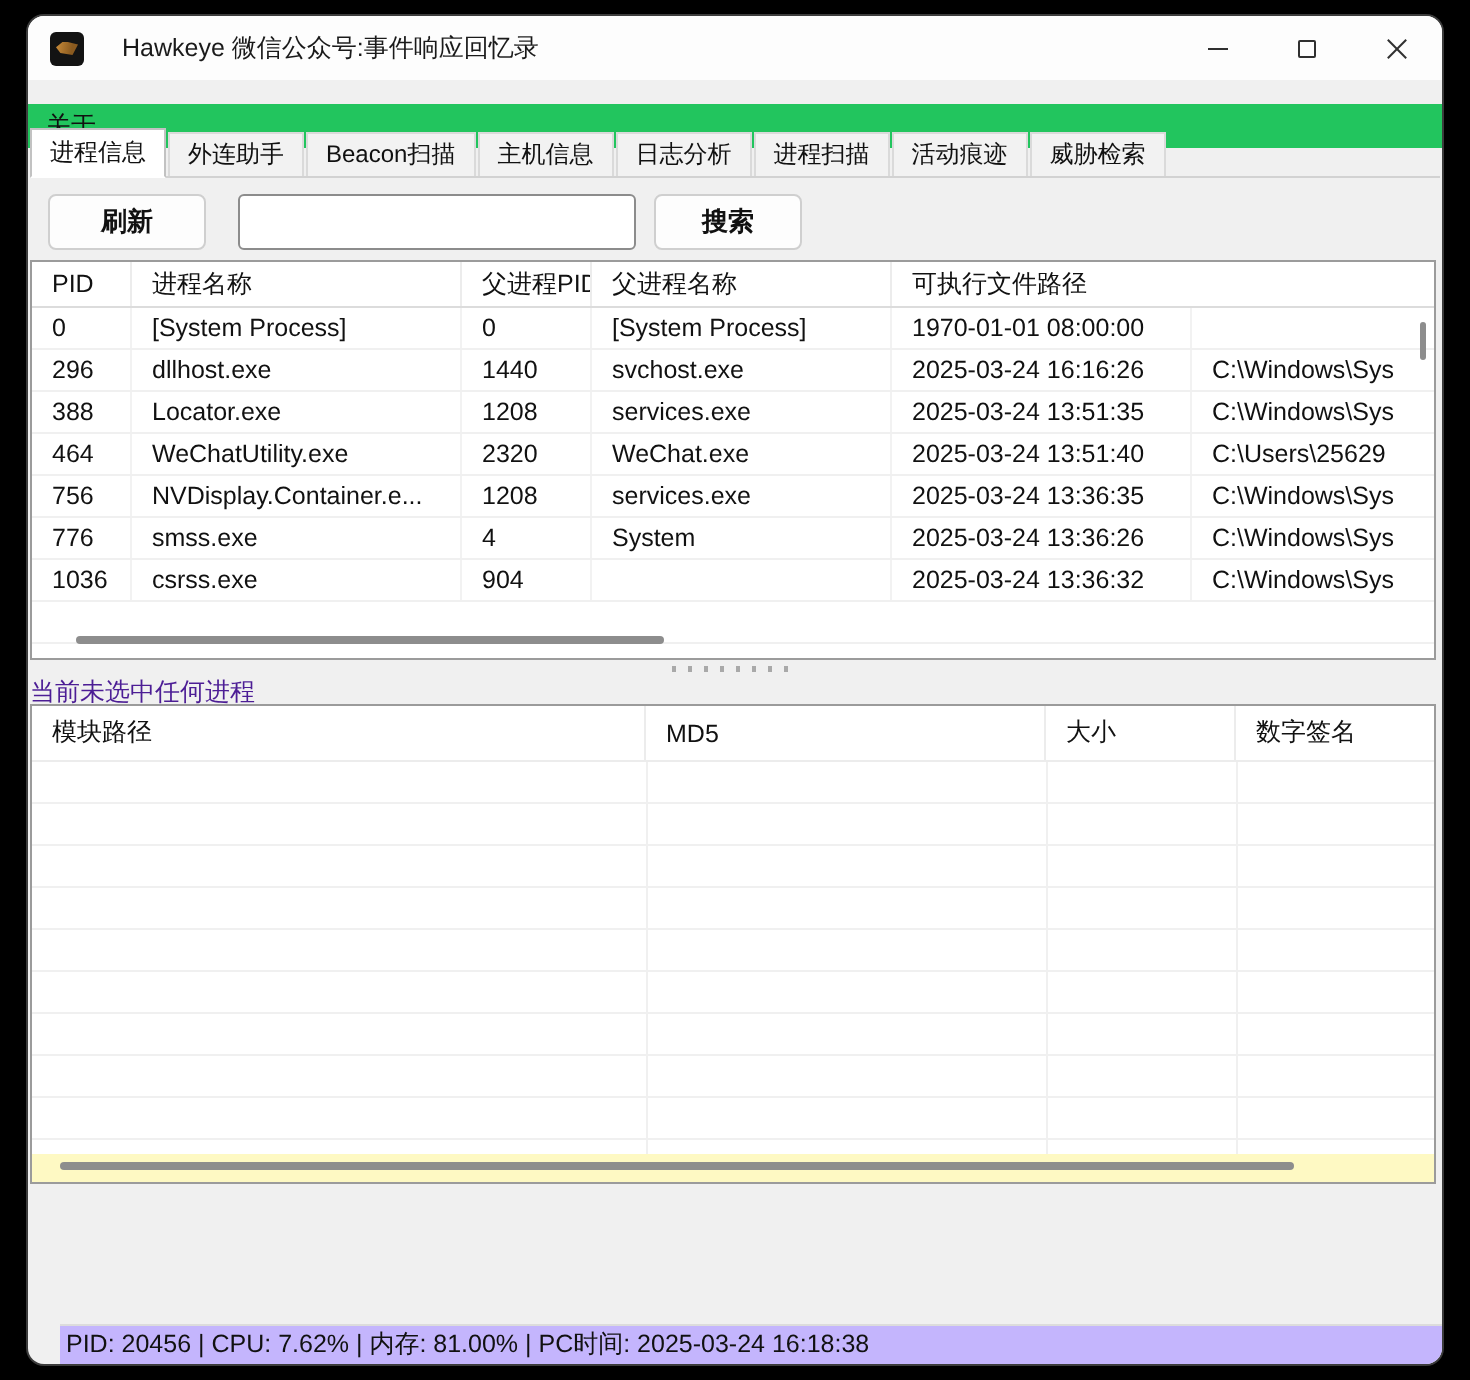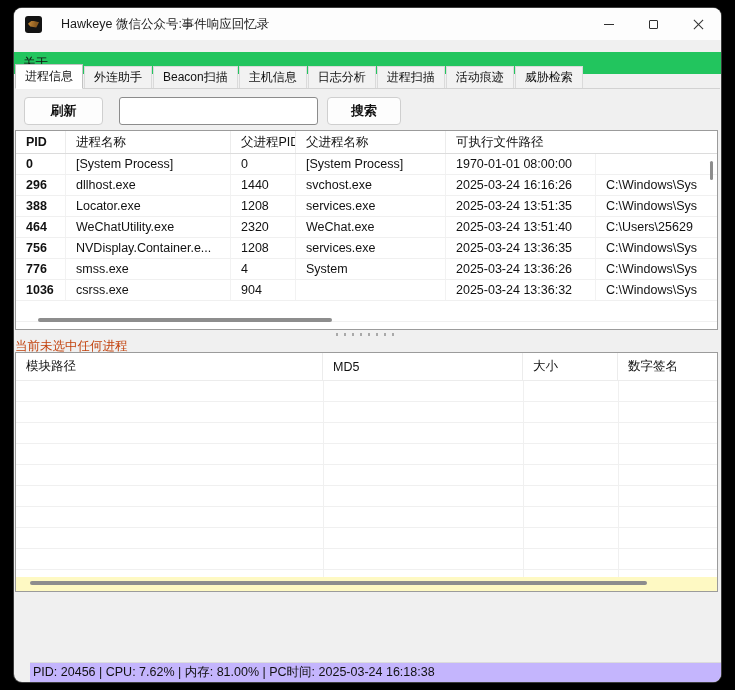--- a/index.html
+++ b/index.html
@@ -57,35 +57,35 @@
 
   
   .ptable { position:absolute; left:1px; top:122px; width:703px; height:200px;
     background:#fff; border:1px solid #9b9b9b; overflow:hidden; }
   .thead { display:flex; height:23px; border-bottom:1px solid #dcdcdc; background:#fff; }
   .hcell { font-size:12.5px; color:#111; padding-left:10px; display:flex; align-items:center;
     border-right:1px solid #ececec; overflow:hidden; white-space:nowrap; }
   .trow { display:flex; height:21px; border-bottom:1px solid #f0f0f0; background:#fff; }
   .tcell { font-size:12.5px; color:#111; padding-left:10px; display:flex; align-items:center;
     border-right:1px solid #f2f2f2; overflow:hidden; white-space:nowrap; }
-  .c0{width:50px;flex:0 0 auto;font-weight:bold;} .c1{width:165px;flex:0 0 auto;} .c2{width:65px;flex:0 0 auto;}
+  .c0{width:50px;flex:0 0 auto;} .c1{width:165px;flex:0 0 auto;} .c2{width:65px;flex:0 0 auto;}
   .c3{width:150px;flex:0 0 auto;} .c4{width:150px;flex:0 0 auto;} .c5{flex:1 1 auto; border-right:none;}
   .vscroll-thumb { position:absolute; right:4px; top:30px; width:3px; height:19px; background:#8d8d8d;
     border-radius:2px; }
   .hscroll1-thumb { position:absolute; left:22px; bottom:7px; width:294px; height:4px; background:#8d8d8d;
     border-radius:2px; }
 
   
   .splitter { position:absolute; left:0; top:322px; width:100%; height:9px;
     display:flex; align-items:center; justify-content:center; }
   .splitter-dots { width:64px; height:3px;
     background:repeating-linear-gradient(90deg,#a9a9a9 0 2px,transparent 2px 8px); }
 
   
-  .sel-label { position:absolute; left:1px; top:330px; font-size:12.5px; color:#c2410c; }
+  .sel-label { position:absolute; left:1px; top:330px; font-size:12.5px; color:#4c1d95; }
 
   
   .mtable { position:absolute; left:1px; top:344px; width:703px; height:240px;
     background:#fef9c3; border:1px solid #9b9b9b; overflow:hidden; }
   .mthead { display:flex; height:28px; border-bottom:1px solid #ececec; background:#fff; }
   .mhcell { font-size:12.5px; color:#111; padding-left:10px; display:flex; align-items:center;
     border-right:1px solid #ececec; white-space:nowrap; }
   .m0{width:307px;flex:0 0 auto;} .m1{width:200px;flex:0 0 auto;} .m2{width:95px;flex:0 0 auto;}
   .m3{flex:1 1 auto; border-right:none;}
   .mbody { position:absolute; left:0; top:28px; right:0; bottom:14px;

